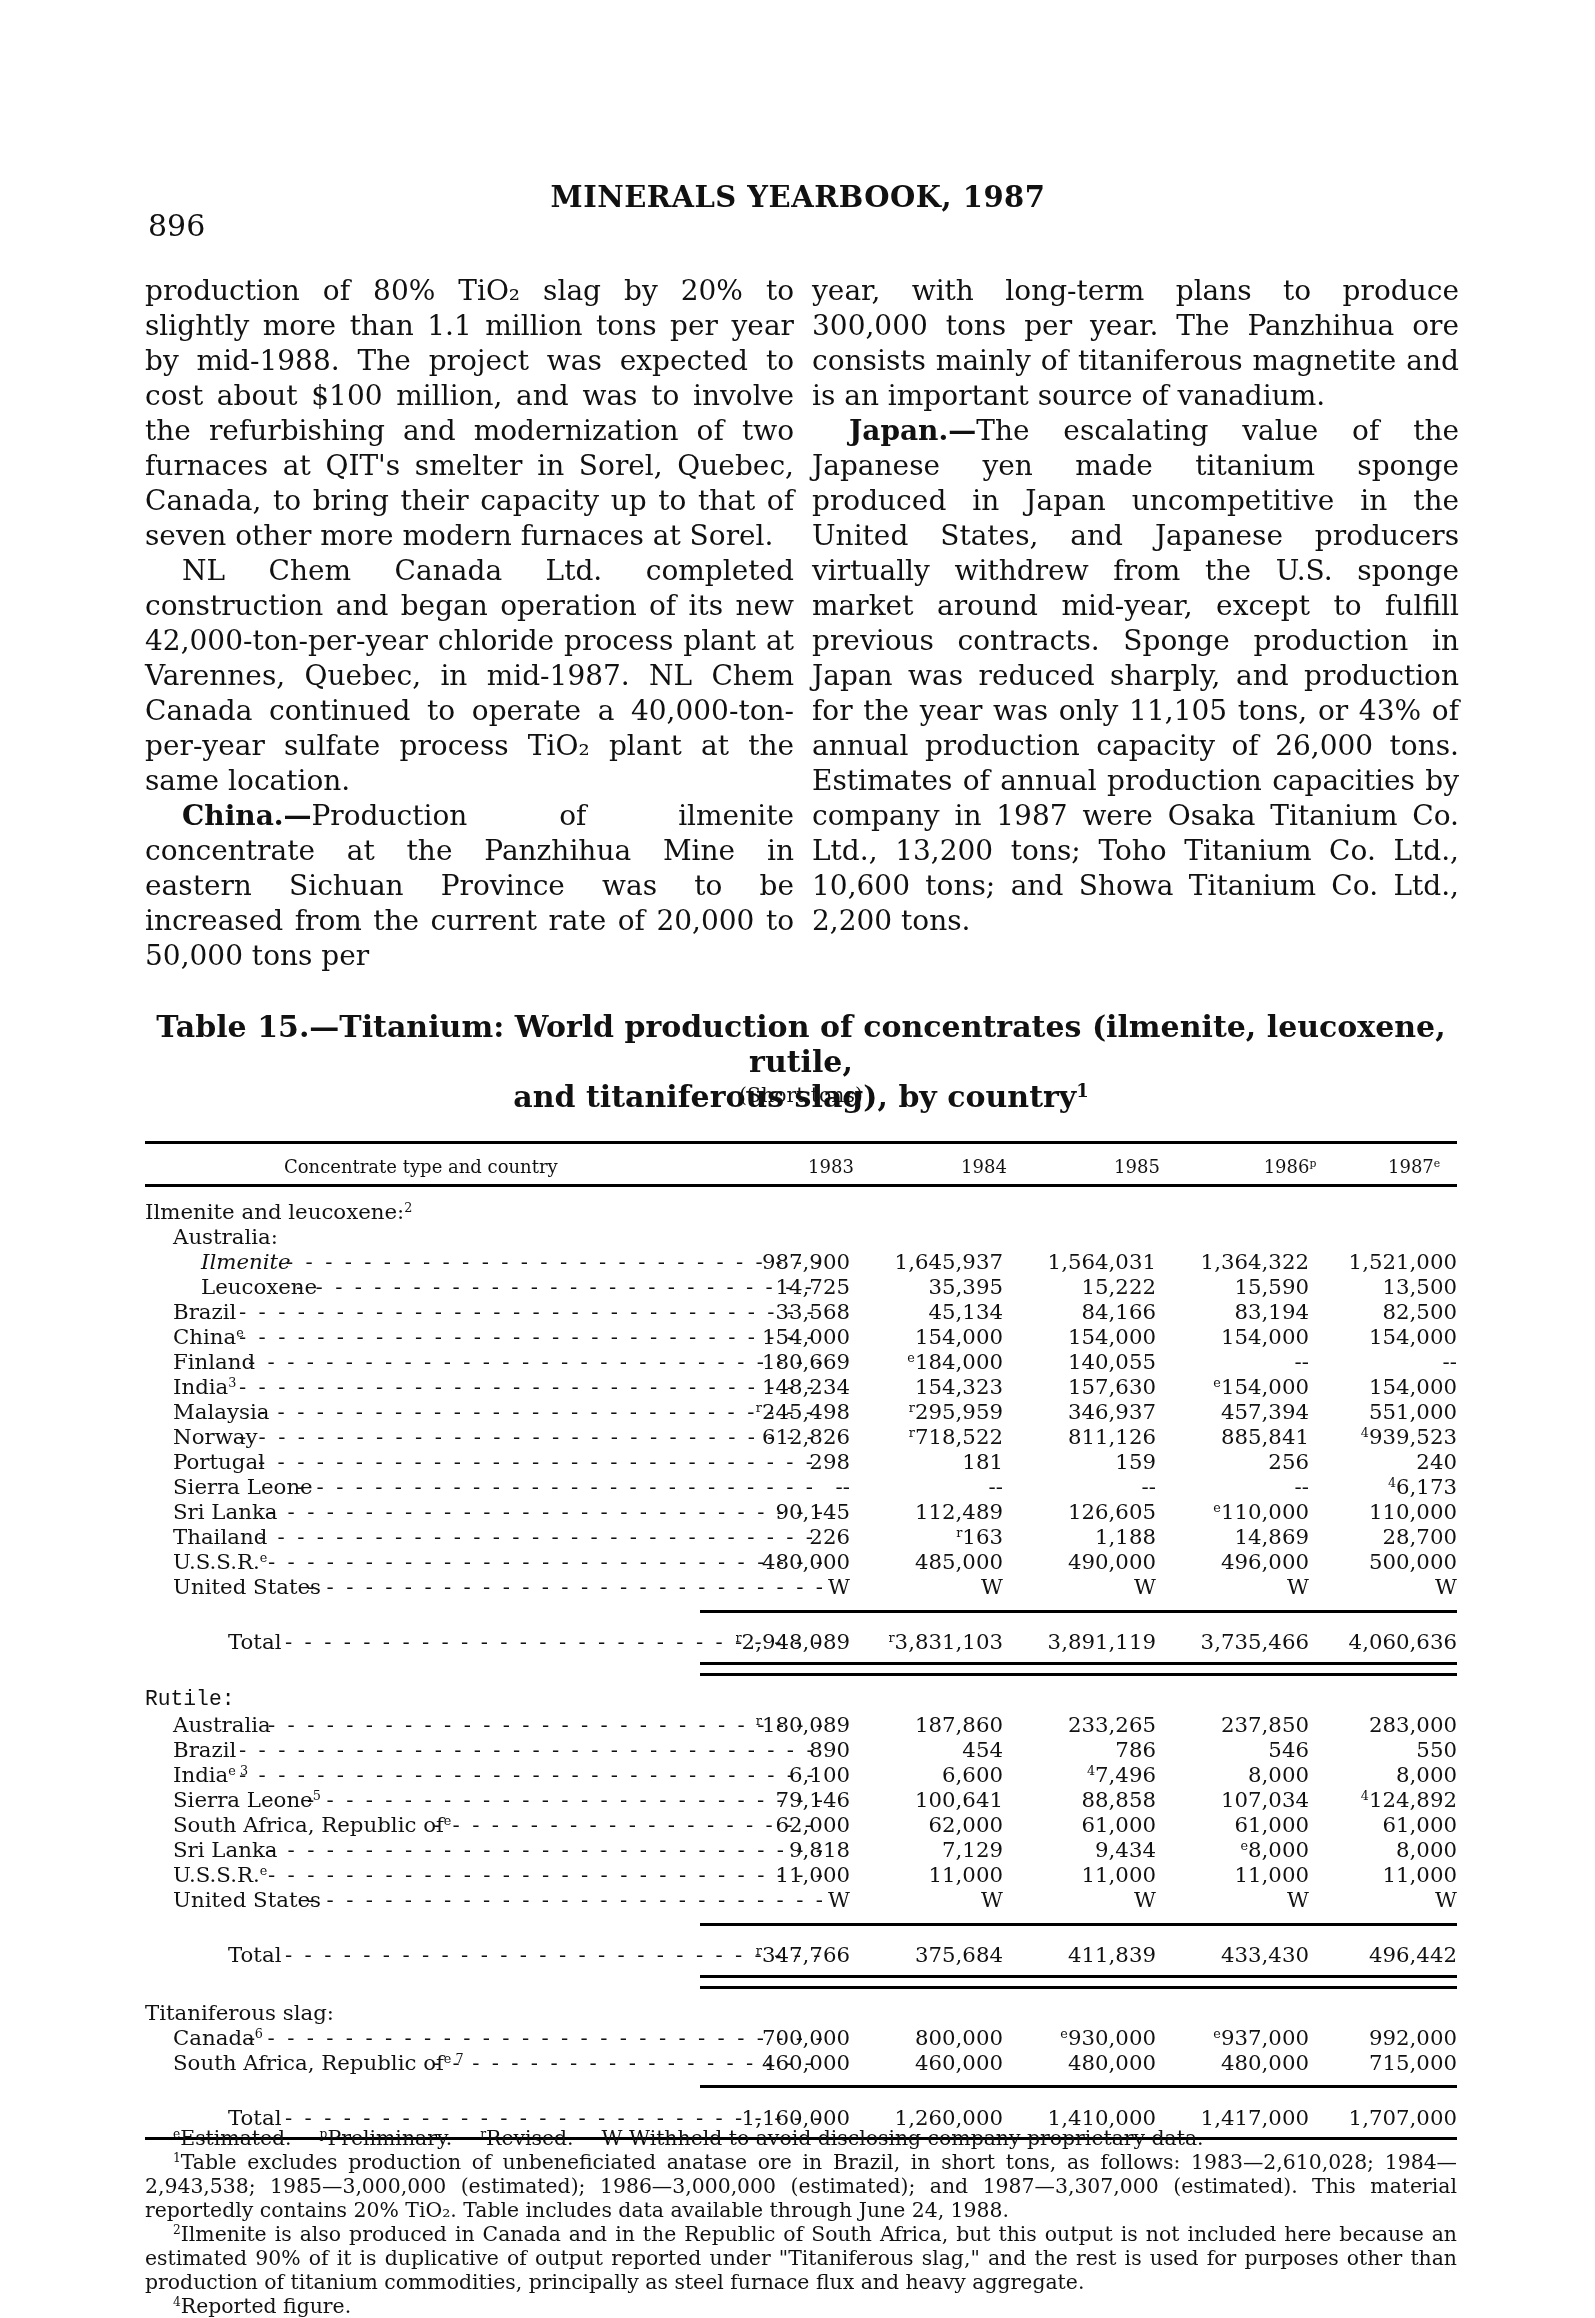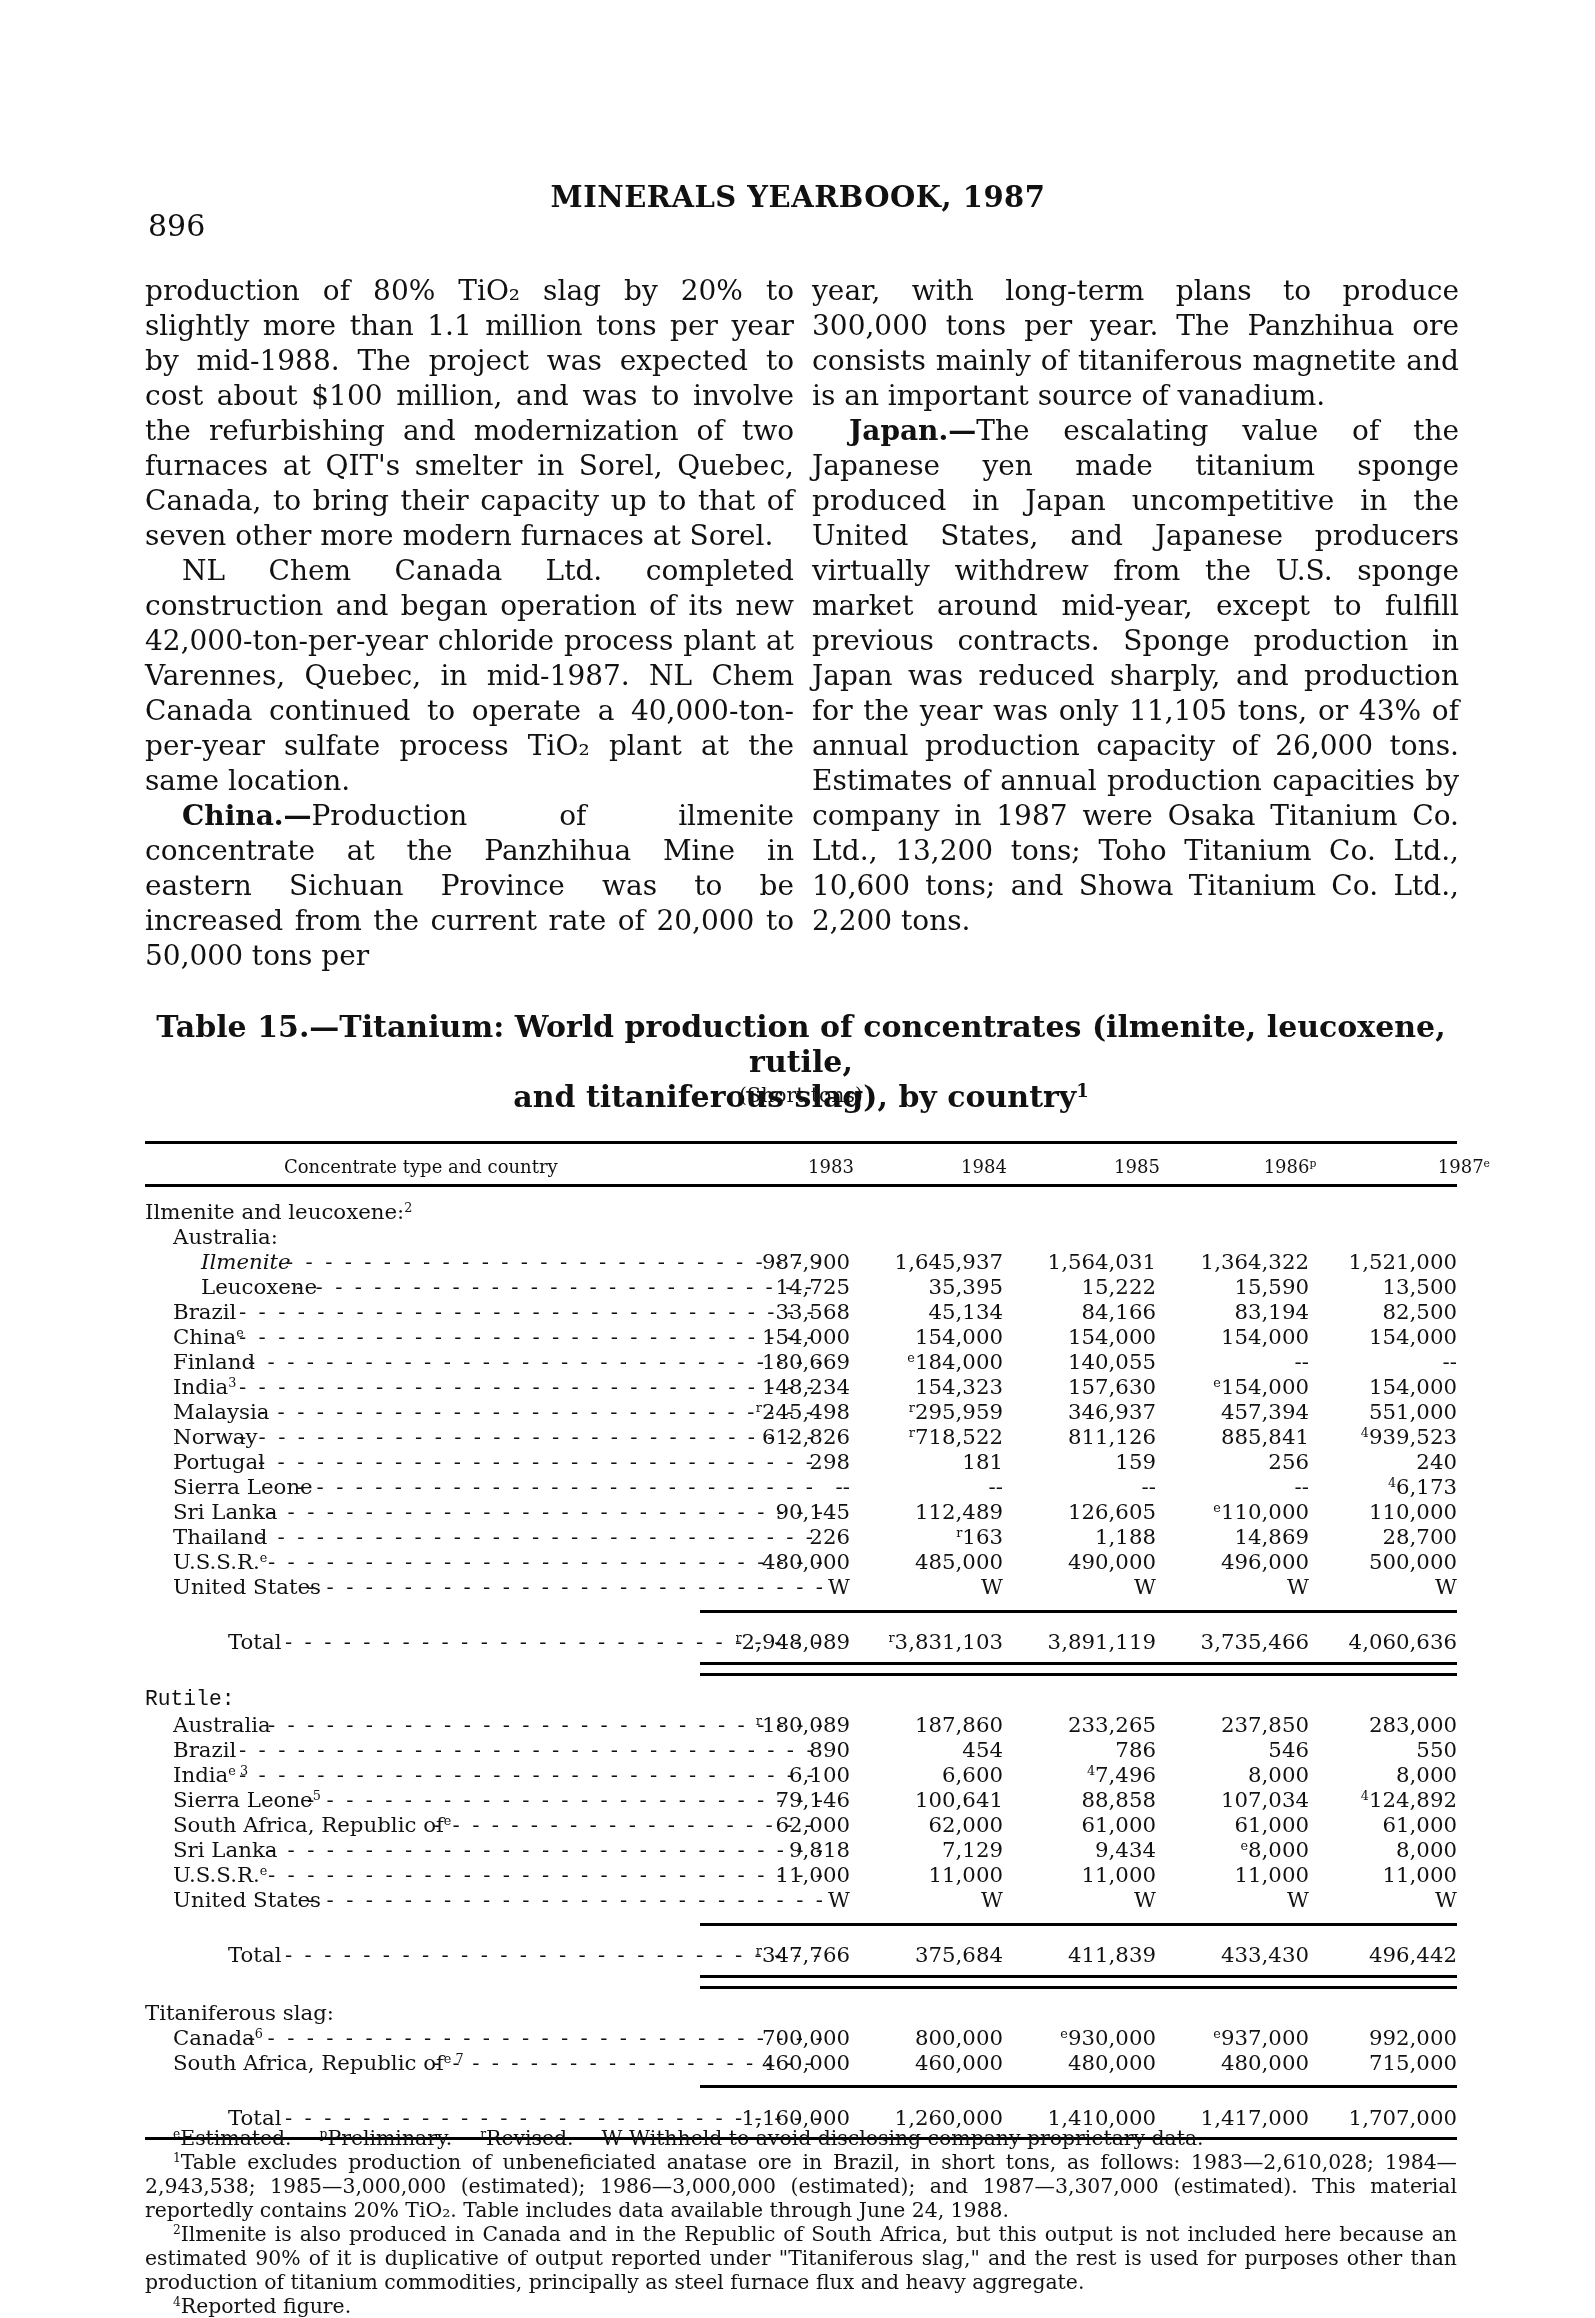--- a/index.html
+++ b/index.html
@@ -59,21 +59,21 @@
 <div class="table-units">(Short tons)</div>
 
 <div id="table-area">
     <div class="rule" style="top: 1141px; left: 145px; width: 1312px; height: 3.2px;"></div>
     <div class="thead">
       <div class="hc" style="left: 139px;"><span>Concentrate type and country</span></div>
       <div class="hc" style="left: 635px; width: 102px; text-align: center;"><span>1983</span></div>
       <div class="hc" style="left: 788px; width: 102px; text-align: center;"><span>1984</span></div>
       <div class="hc" style="left: 941px; width: 102px; text-align: center;"><span>1985</span></div>
       <div class="hc" style="left: 1094px; width: 102px; text-align: center;"><span>1986</span><sup>p</sup></div>
-      <div class="hc" style="left: 1243px; width: 102px; text-align: right;"><span>1987</span><sup>e</sup></div>
+      <div class="hc" style="left: 1243px; width: 102px; text-align: left;"><span>1987</span><sup>e</sup></div>
     </div>
     <div class="rule" style="top: 1184px; left: 145px; width: 1312px; height: 3.2px;"></div>
     <div class="row" style="top: 1199px;">
       <span class="label"><span>Ilmenite and leucoxene:</span><sup>2</sup></span>
     </div>
     <div class="row" style="top: 1224px;">
       <span class="label" style="left: 28px;"><span>Australia:</span></span>
     </div>
     <div class="row" style="top: 1249px;">
       <span class="label" style="left: 56px; font-style: italic;"><span>Ilmenite</span></span>

